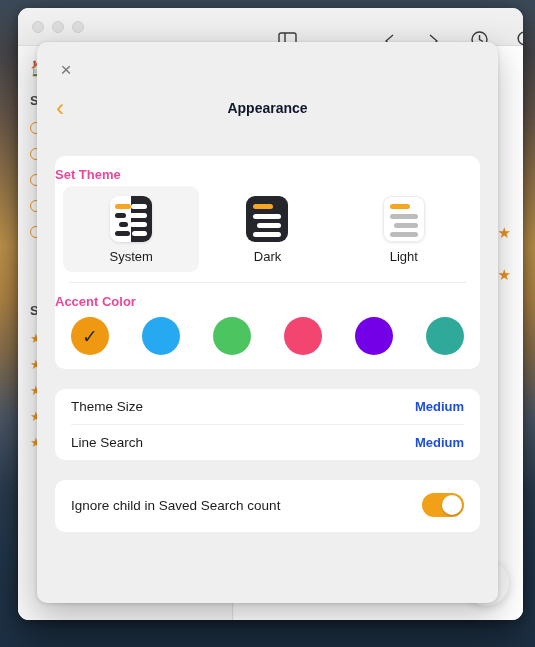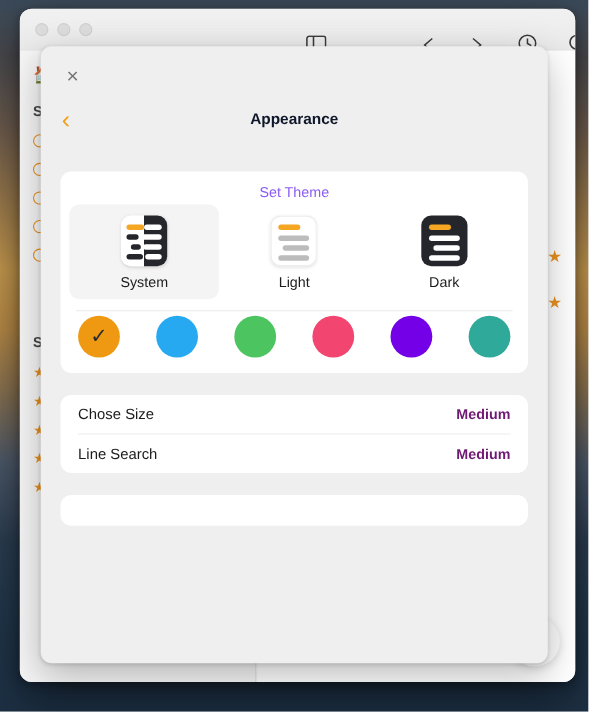--- a/index.html
+++ b/index.html
@@ -179,24 +179,24 @@
     padding: 22px 18px 0 18px;
   }
 
   .card {
     background: #ffffff;
     border-radius: 10px;
     overflow: hidden;
   }
 
   .group-title {
-    text-align: center;
+    text-align: left;
     font-size: 13px;
-    font-weight: normal;
-    color: #8b5cf6;
+    font-weight: bold;
+    color: #ec4899;
     padding: 11px 0 4px 0;
   }
 
   
   .theme-row {
     display: flex;
     padding: 0 8px 10px 8px;
   }
   .theme-item {
     flex: 1;
@@ -251,21 +251,21 @@
 
   
   .list-card { margin-top: 20px; }
   .list-row {
     display: flex; align-items: center;
     justify-content: space-between;
     height: 35px;
     padding: 0 16px;
   }
   .list-label { font-size: 13.5px; color: #1c1c1e; }
-  .list-value { font-size: 13px; color: #701a75; font-weight: bold; }
+  .list-value { font-size: 13px; color: #1d4ed8; font-weight: bold; }
   .row-sep { height: 1px; background: #ededed; margin: 0 16px; }
 
   
   .toggle-card { margin-top: 20px; padding: 13px 16px 15px 16px; }
   .toggle-top {
     display: flex; align-items: center; justify-content: space-between;
   }
   .toggle-title { font-size: 13.5px; color: #1c1c1e; }
   .switch {
     width: 42px; height: 24px;
@@ -408,65 +408,72 @@
               <span class="bar" style="left:18px; top:17px; width:19px; background:#ffffff;"></span>
               <span class="bar" style="left:9px;  top:26px; width:9px;  background:#24262b;"></span>
               <span class="bar" style="left:20px; top:26px; width:17px; background:#ffffff;"></span>
               <span class="bar" style="left:5px;  top:35px; width:15px; background:#24262b;"></span>
               <span class="bar" style="left:22px; top:35px; width:15px; background:#ffffff;"></span>
             </div>
             <div class="theme-label">System</div>
           </div>
 
           <div class="theme-item">
+            <div class="glyph dark">
+              <span class="bar" style="left:7px; top:8px;  width:20px; background:#f5a623;"></span>
+              <span class="bar" style="left:7px; top:18px; width:28px; background:#ffffff;"></span>
+              <span class="bar" style="left:11px;top:27px; width:24px; background:#ffffff;"></span>
+              <span class="bar" style="left:7px; top:36px; width:28px; background:#ffffff;"></span>
+            </div>
+            <div class="theme-label">Dark</div>
+          </div>
+
+          <div class="theme-item">
             <div class="glyph light">
               <span class="bar" style="left:7px; top:8px;  width:20px; background:#f5a623;"></span>
               <span class="bar" style="left:7px; top:18px; width:28px; background:#bcbcbc;"></span>
               <span class="bar" style="left:11px;top:27px; width:24px; background:#bcbcbc;"></span>
               <span class="bar" style="left:7px; top:36px; width:28px; background:#bcbcbc;"></span>
             </div>
             <div class="theme-label">Light</div>
           </div>
-
-          <div class="theme-item">
-            <div class="glyph dark">
-              <span class="bar" style="left:7px; top:8px;  width:20px; background:#f5a623;"></span>
-              <span class="bar" style="left:7px; top:18px; width:28px; background:#ffffff;"></span>
-              <span class="bar" style="left:11px;top:27px; width:24px; background:#ffffff;"></span>
-              <span class="bar" style="left:7px; top:36px; width:28px; background:#ffffff;"></span>
-            </div>
-            <div class="theme-label">Dark</div>
-          </div>
         </div>
 
         <div class="divider"></div>
 
+        <div class="group-title">Accent Color</div>
 
         <div class="accent-row">
           <div class="swatch" style="background:#ee9911;">
             <span class="swatch-check">✓</span>
           </div>
           <div class="swatch" style="background:#27a9f2;"></div>
           <div class="swatch" style="background:#4cc45f;"></div>
           <div class="swatch" style="background:#f2456f;"></div>
           <div class="swatch" style="background:#7300e6;"></div>
           <div class="swatch" style="background:#2fa99a;"></div>
         </div>
       </div>
 
       <div class="card list-card">
         <div class="list-row">
-          <span class="list-label">Chose Size</span>
+          <span class="list-label">Theme Size</span>
           <span class="list-value">Medium</span>
         </div>
         <div class="row-sep"></div>
         <div class="list-row">
           <span class="list-label">Line Search</span>
           <span class="list-value">Medium</span>
         </div>
       </div>
 
       <div class="card toggle-card">
+        <div class="toggle-top">
+          <span class="toggle-title">Ignore child in Saved Search count</span>
+          <span class="switch">
+            <span class="knob"></span>
+          </span>
+        </div>
       </div>
 
     </div>
   </div>
 </div>
 
 </body></html>

